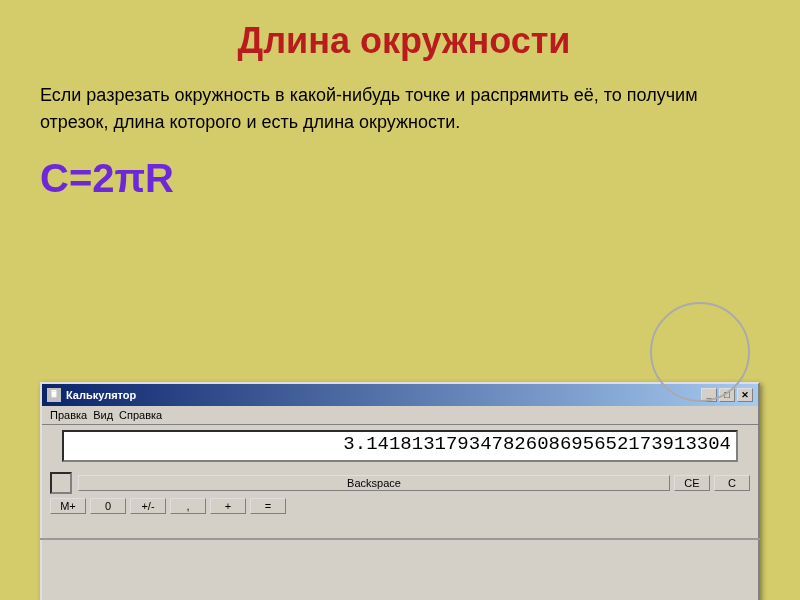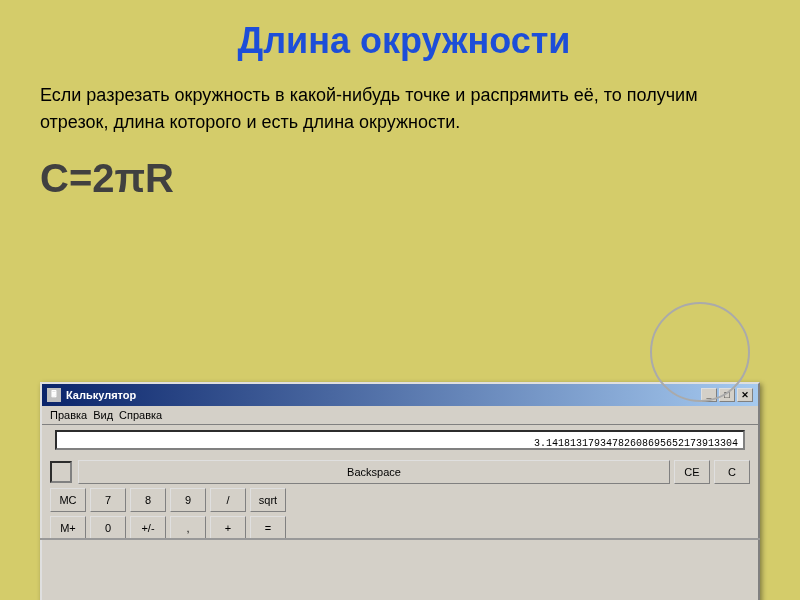--- a/index.html
+++ b/index.html
@@ -11,21 +11,21 @@
       font-family: Arial, sans-serif;
       overflow: hidden;
       position: relative;
     }
 
     .page-title {
       text-align: center;
       font-size: 36px;
       font-weight: bold;
       padding: 20px 0 10px 8px;
-      color: #1d4ed8;
+      color: #b91c1c;
     }
 
     .content-area {
       display: flex;
       flex-direction: column;
       padding: 10px 40px 0 40px;
       gap: 20px;
     }
 
     .left-panel {
@@ -36,21 +36,21 @@
     .description-text {
       font-size: 18px;
       color: #000;
       line-height: 1.5;
       margin-bottom: 20px;
     }
 
     .formula {
       font-size: 40px;
       font-weight: bold;
-      color: #404040;
+      color: #6d28d9;
       margin-top: 10px;
     }
 
     .circle-decoration {
       position: absolute;
       bottom: -40px;
       right: 10px;
       width: 100px;
       height: 100px;
       border-radius: 50%;
@@ -131,26 +131,26 @@
     }
 
     .calc-menubar span {
       cursor: pointer;
       padding: 1px 3px;
     }
 
     .calc-display {
       background: white;
       border: 2px inset #808080;
-      margin: 5px 13px;
+      margin: 5px 20px;
       padding: 2px 5px;
       text-align: right;
-      font-size: 10px;
+      font-size: 19px;
       font-family: 'Courier New', monospace;
-      height: 20px;
+      height: 32px;
       line-height: 20px;
       overflow: hidden;
     }
 
     .calc-body {
       padding: 5px 8px 8px 8px;
     }
 
     .calc-row {
       display: flex;
@@ -162,21 +162,21 @@
     .calc-btn {
       background: #d4d0c8;
       border: 1px solid;
       border-color: #dfdfdf #808080 #808080 #dfdfdf;
       cursor: pointer;
       font-size: 11px;
       font-family: 'Tahoma', sans-serif;
       display: flex;
       align-items: center;
       justify-content: center;
-      height: 24px;
+      height: 16px;
       min-width: 36px;
       padding: 0 4px;
     }
 
     .calc-btn.wide {
       min-width: 60px;
       flex: 1;
     }
 
     .calc-btn.num {
@@ -246,28 +246,20 @@
 
     <div class="calc-body">
 
       <div class="calc-row">
         <div class="memory-box"></div>
         <button class="calc-btn wide">Backspace</button>
         <button class="calc-btn">CE</button>
         <button class="calc-btn">C</button>
       </div>
 
-      <div class="calc-row">
-        <button class="calc-btn">MC</button>
-        <button class="calc-btn num">7</button>
-        <button class="calc-btn num">8</button>
-        <button class="calc-btn num">9</button>
-        <button class="calc-btn op">/</button>
-        <button class="calc-btn op">sqrt</button>
-      </div>
 
 
 
       <div class="calc-row">
         <button class="calc-btn">M+</button>
         <button class="calc-btn num">0</button>
         <button class="calc-btn num">+/-</button>
         <button class="calc-btn num">,</button>
         <button class="calc-btn op">+</button>
         <button class="calc-btn op">=</button>

